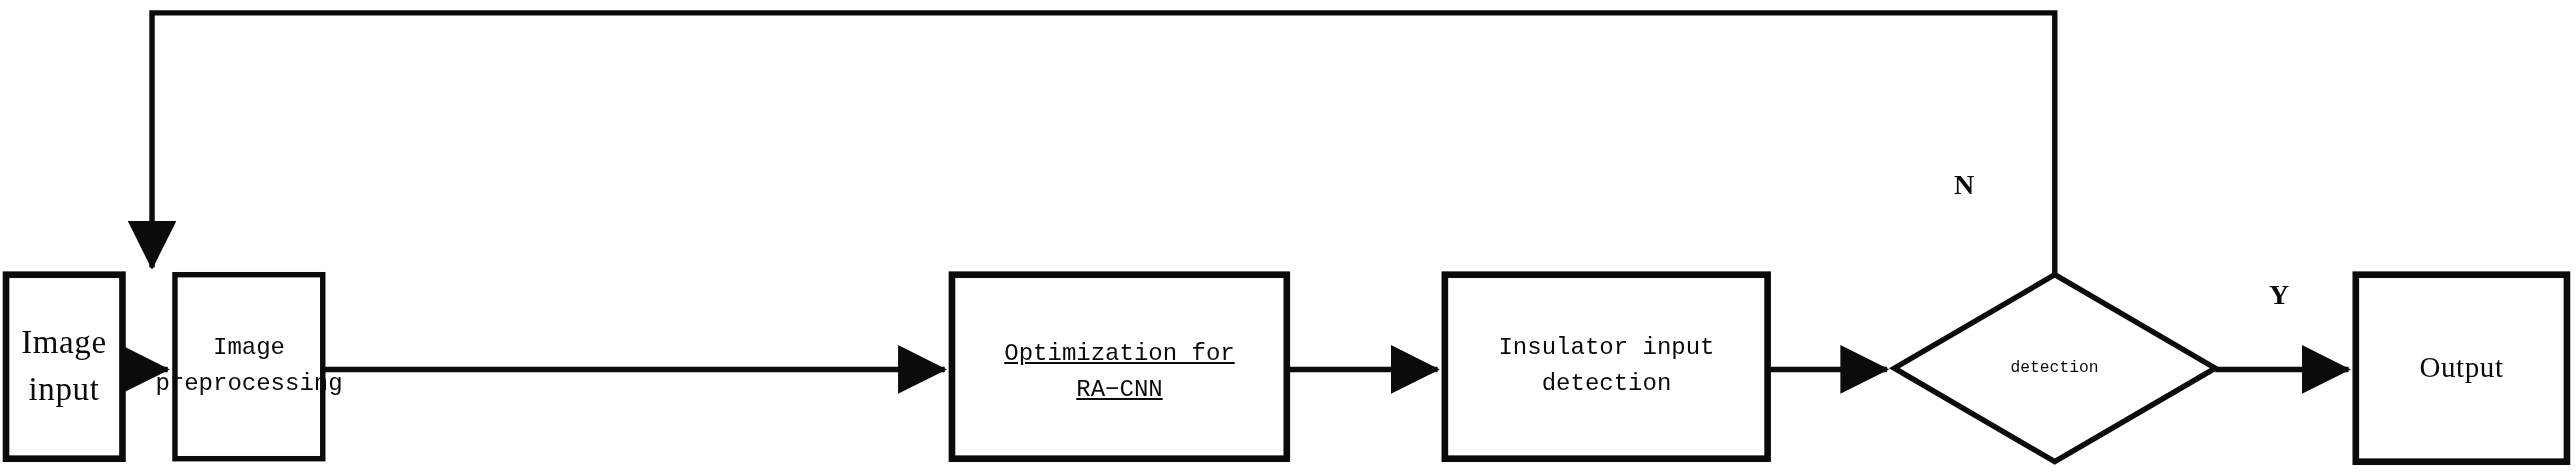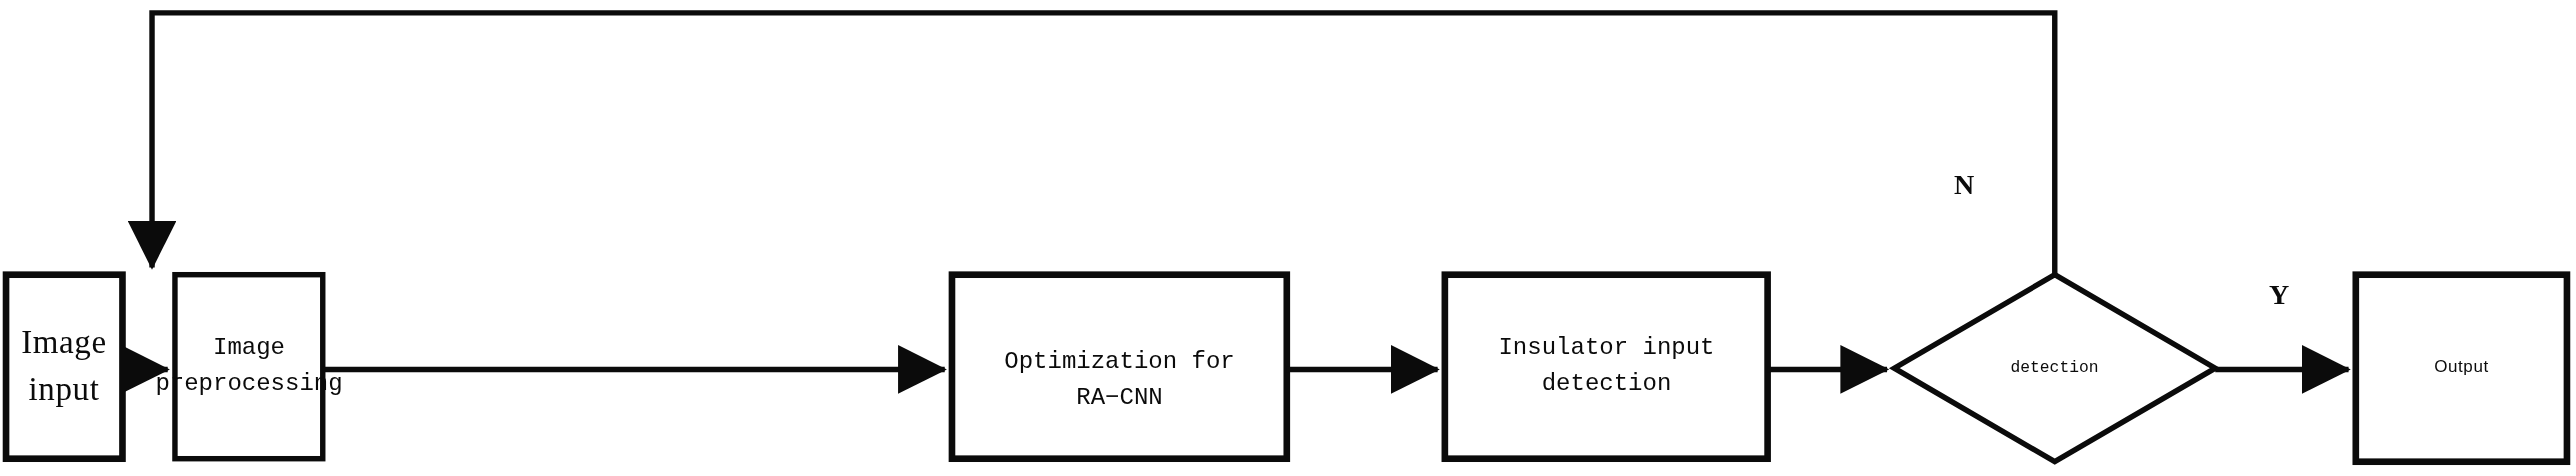--- a/index.html
+++ b/index.html
@@ -43,22 +43,22 @@
     font-size: 24px;
     line-height: 1.5;
     letter-spacing: 0px;
   }
   .mono-small {
     font-family: "Liberation Mono", "DejaVu Sans Mono", monospace;
     font-size: 16.3px;
     line-height: 1.3;
   }
   .serif-out {
-    font-family: Liberation Sans, sans-serif;
-    font-size: 17px;
+    font-family: Liberation Serif, serif;
+    font-size: 29px;
     line-height: 1.3;
     letter-spacing: 0.6px;
   }
   .branch-label {
     position: absolute;
     font-family: "Liberation Serif", "DejaVu Serif", serif;
     font-weight: bold;
     font-size: 28px;
     color: #0b0b0b;
     text-align: center;
@@ -100,21 +100,21 @@
 
     <path d="M3406,455 L3406,21 L252,21 L252,443" fill="none" stroke="#0b0b0b" stroke-width="9" marker-end="url(#arrowhead)"></path>
   </svg>
 
   <div class="node-label serif-big" style="left:6px; top:274px; width:116px; height:184px;">Image
 input</div>
 
   <div class="node-label mono-mid" style="left:175px; top:274px; width:148px; height:184px;">Image
 preprocessing</div>
 
-  <div class="node-label mono-mid" style="left:952px; top:288px; width:335px; height:184px;">Optimization for
+  <div class="node-label mono-mid" style="left:952px; top:280px; width:335px; height:184px;text-decoration:underline;">Optimization for
 RA−CNN</div>
 
   <div class="node-label mono-mid" style="left:1445px; top:274px; width:323px; height:184px;">Insulator input
 detection</div>
 
   <div class="node-label mono-small" style="left:1894px; top:274px; width:321px; height:187px;">detection</div>
 
   <div class="node-label serif-out" style="left:2356px; top:274px; width:211px; height:187px;">Output</div>
 
   <div class="branch-label" style="left:1940px; top:169px; width:48px;">N</div>

